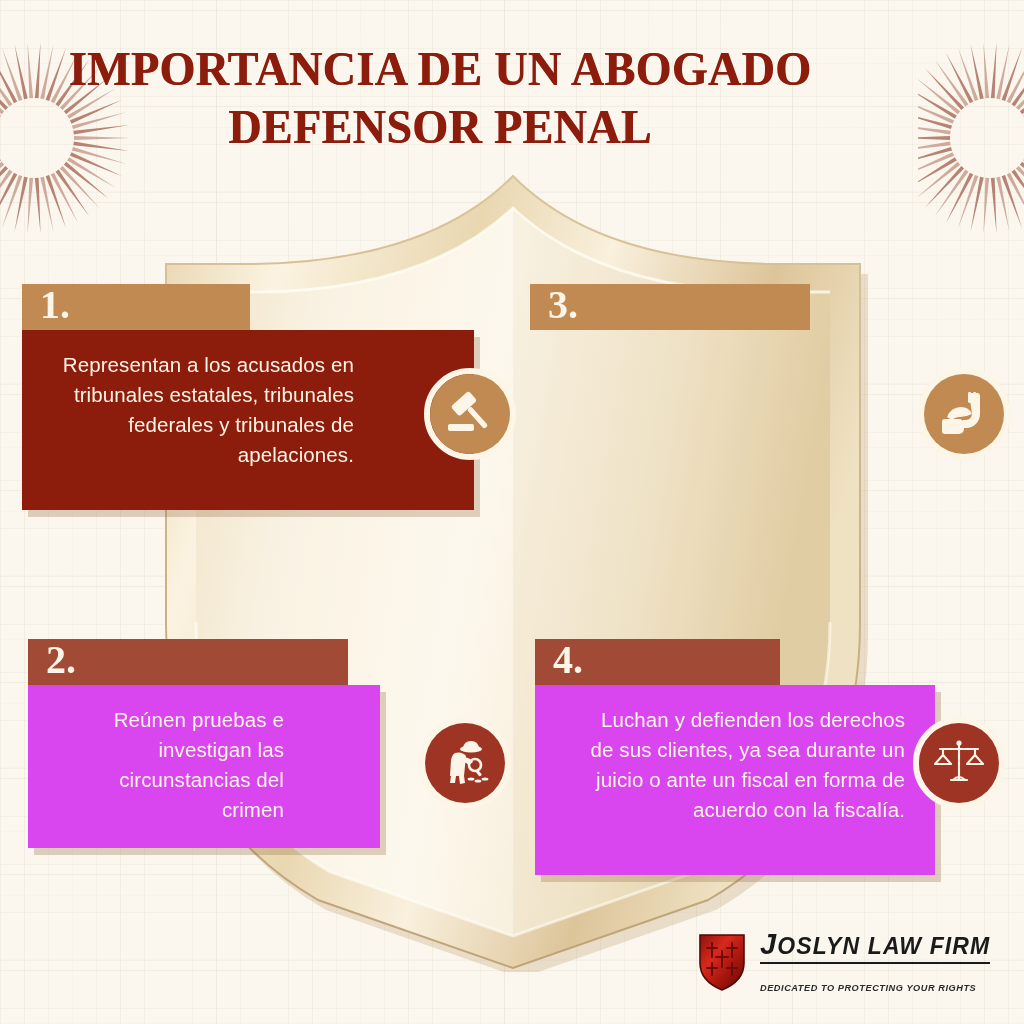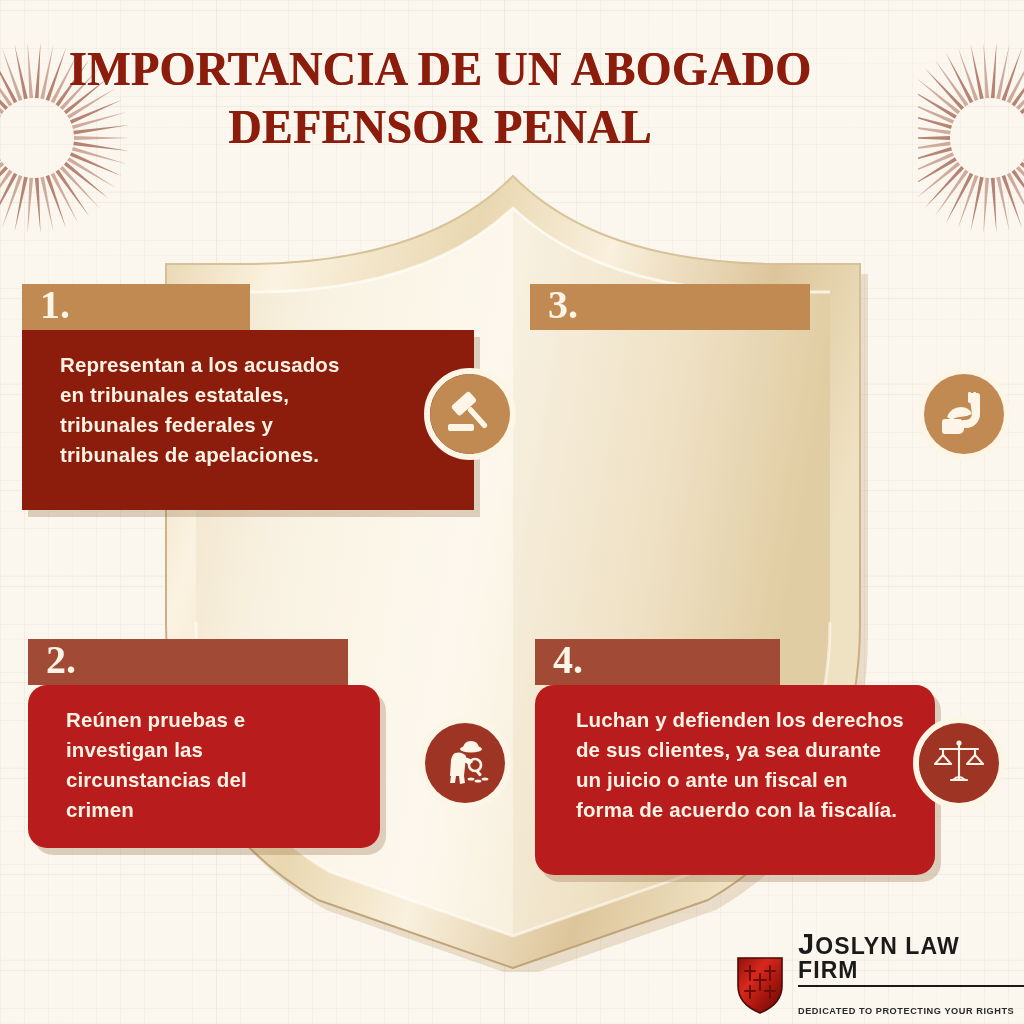--- a/index.html
+++ b/index.html
@@ -95,29 +95,30 @@
   .card-body {
     position: relative;
     padding: 20px 120px 22px 38px;
     box-shadow: 6px 7px 0 rgba(150,110,70,.30);
   }
   .card-text {
     font-size: 20.5px;
     line-height: 1.47;
     color: #fdf3e4;
     letter-spacing: .1px;
-    font-weight: 700;
+    font-weight: 400;
+    text-align: right;
   }
 
   
   .theme-a .card-tab  { background: #c08a52; }
   .theme-a .card-body { background: #8c1d0d; }
   
   .theme-b .card-tab  { background: #a14a35; }
-  .theme-b .card-body { background: #b91c1c; border-radius: 19px; }
+  .theme-b .card-body { background: #d946ef; }
 
   
   .icon-circle {
     position: absolute;
     width: 92px; height: 92px;
     border-radius: 50%;
     display: flex; align-items: center; justify-content: center;
     z-index: 7;
   }
   .icon-circle .ring {
@@ -150,23 +151,24 @@
   #icon-2 { left: 419px; top: 717px; }
 
   #card-4 { left: 535px; top: 639px; width: 400px; }
   #card-4 .card-tab  { width: 245px; }
   #card-4 .card-body { width: 400px; min-height: 190px; padding-right: 30px; padding-left: 41px; }
   #icon-4 { left: 913px; top: 717px; }
 
   
   #logo {
     position: absolute;
-    left: 734px; top: 930px;
-    display: flex; align-items: flex-end; gap: 12px;
+    left: 696px; top: 930px;
+    display: flex; align-items: center; gap: 12px;
     z-index: 8;
+    font-style: italic;
   }
   #logo-shield { flex: 0 0 auto; }
   .logo-txt { display: flex; flex-direction: column; }
   .logo-name {
     font-family: "Liberation Sans", sans-serif;
     font-weight: 700;
     font-size: 23px;
     letter-spacing: 1.1px;
     color: #1a1a1a;
     line-height: 1;

